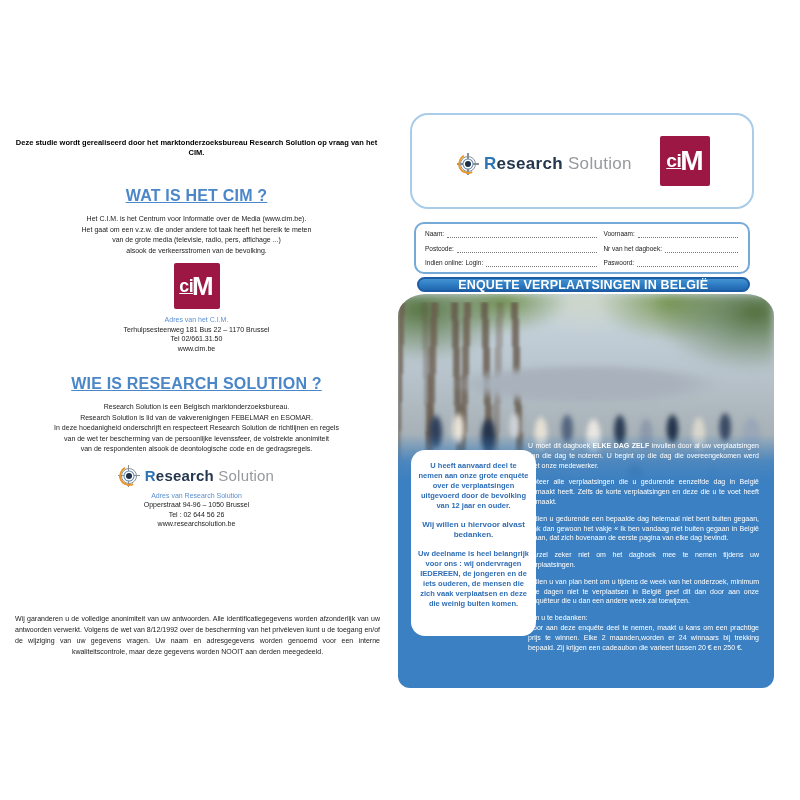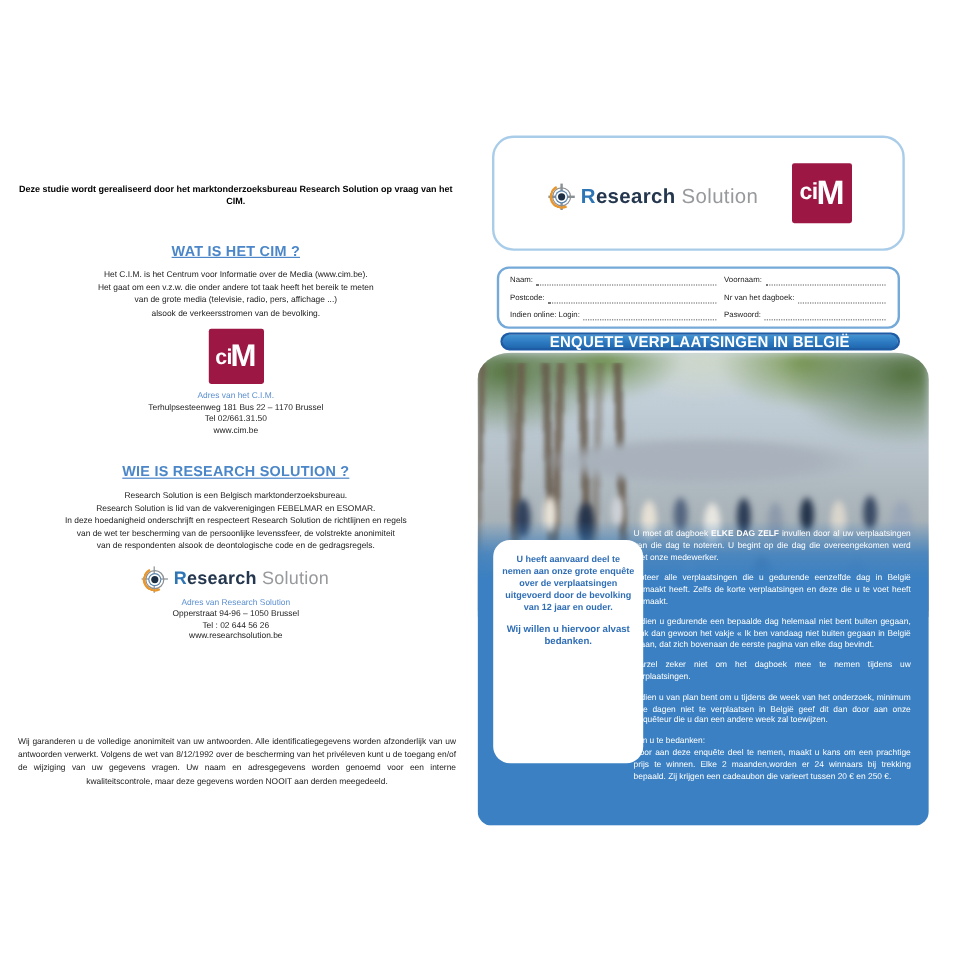--- a/index.html
+++ b/index.html
@@ -1,31 +1,31 @@
 <!DOCTYPE html>
 <html style="--heading-blue: #4a86c8; --address-blue: #5b8fd0; --banner-blue: #2d7ac2; --banner-border: #1e5ca6; --panel-blue: #3b80c2; --box-text-blue: #2f6eb6; --cim-red: #9c1743; --rs-navy: #24374e; --rs-r-blue: #2e75b6; --rs-gray: #97999c;"><head>
 <meta charset="utf-8">
 <style>
   * { margin:0; padding:0; box-sizing:border-box; }
   html,body { width:800px; height:800px; background:#ffffff; font-family:"Liberation Sans", sans-serif; }
   .sheet { position:relative; width:800px; height:800px; background:#fff; overflow:hidden; }
 
   
-  .left-page { position:absolute; left:15px; top:153px; width:363px; color:#1a1a1a; }
+  .left-page { position:absolute; left:15px; top:138px; width:363px; color:#1a1a1a; }
   .intro { font-size:7.5px; font-weight:bold; text-align:center; line-height:10px; color:#000; }
-  .blue-heading { font-size:12px; font-weight:bold; color:var(--heading-blue,#4a86c8); text-align:center;
+  .blue-heading { font-size:16px; font-weight:bold; color:var(--heading-blue,#4a86c8); text-align:center;
                   text-decoration:underline; letter-spacing:.2px; }
   .h-cim { margin-top:29px; }
   .h-rs  { margin-top:22px; }
   .centered-block { margin-top:9px; text-align:center; font-size:7px; line-height:10.5px; color:#222; }
   .centered-block span { display:block; }
 
   .cim-logo { background:var(--cim-red,#9c1743); color:#fff; display:flex; align-items:center; justify-content:center;
               font-weight:bold; border-radius:2px; }
-  .cim-logo .cim-ci { font-size:.74em; letter-spacing:-.5px; }
+  .cim-logo .cim-ci { font-size:.74em; letter-spacing:-.5px;text-decoration:underline; }
   .cim-logo .cim-m  { font-size:1.08em; margin-left:-1px; }
   .cim-logo-left { width:46px; height:46px; margin:7px auto 6px; font-size:24px; }
 
   .addr { text-align:center; font-size:7px; line-height:9.5px; color:#222; }
   .addr .addr-label { display:block; color:var(--address-blue,#5b8fd0); }
   .addr .addr-line  { display:block; }
 
   .rs-logo { display:flex; align-items:center; justify-content:center; gap:6px; margin:11px 0 5px; }
   .rs-word b.r   { color:var(--rs-r-blue,#2e75b6); }
   .rs-word b.est { color:var(--rs-navy,#24374e);margin-top:46px; }
@@ -233,20 +233,21 @@
     <div class="ph ph-foliage"></div>
     <div class="ph ph-trunks-l"></div>
     <div class="ph ph-trunks-r"></div>
     <div class="ph ph-crowd"></div>
     <div class="ph ph-ground"></div>
 
     <div class="blue-panel">
       <div class="white-box">
         <p>U heeft aanvaard deel te nemen aan onze grote enquête over de verplaatsingen uitgevoerd door de bevolking van 12 jaar en ouder.</p>
         <p class="strong">Wij willen u hiervoor alvast bedanken.</p>
+        <p><span>Uw deelname is heel belangrijk voor ons : wij ondervragen </span><span>IEDEREEN</span><span>, de jongeren en de iets ouderen, de mensen die zich vaak verplaatsen en deze die weinig buiten komen.</span></p>
       </div>
       <div class="panel-text">
         <p><span>U moet dit dagboek </span><b>ELKE DAG ZELF</b><span> invullen door al uw verplaatsingen van die dag te noteren. U begint op die dag die overeengekomen werd met onze medewerker.</span></p>
         <p>Noteer alle verplaatsingen die u gedurende eenzelfde dag in België gemaakt heeft. Zelfs de korte verplaatsingen en deze die u te voet heeft gemaakt.</p>
         <p>Indien u gedurende een bepaalde dag helemaal niet bent buiten gegaan, vink dan gewoon het vakje « Ik ben vandaag niet buiten gegaan in België » aan, dat zich bovenaan de eerste pagina van elke dag bevindt.</p>
         <p>Aarzel zeker niet om het dagboek mee te nemen tijdens uw verplaatsingen.</p>
         <p>Indien u van plan bent om u tijdens de week van het onderzoek, minimum drie dagen niet te verplaatsen in België geef dit dan door aan onze enquêteur die u dan een andere week zal toewijzen.</p>
         <p class="tight">Om u te bedanken:</p>
         <p>Door aan deze enquête deel te nemen, maakt u kans om een prachtige prijs te winnen. Elke 2 maanden,worden er 24 winnaars bij trekking bepaald. Zij krijgen een cadeaubon die varieert tussen 20 € en 250 €.</p>
       </div>

